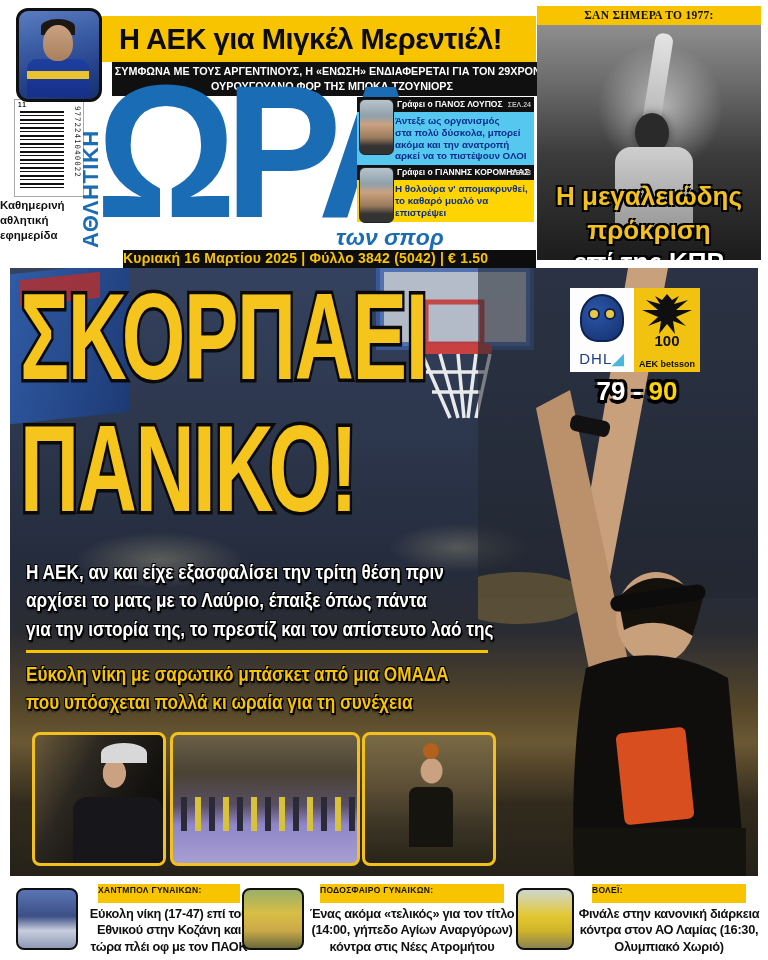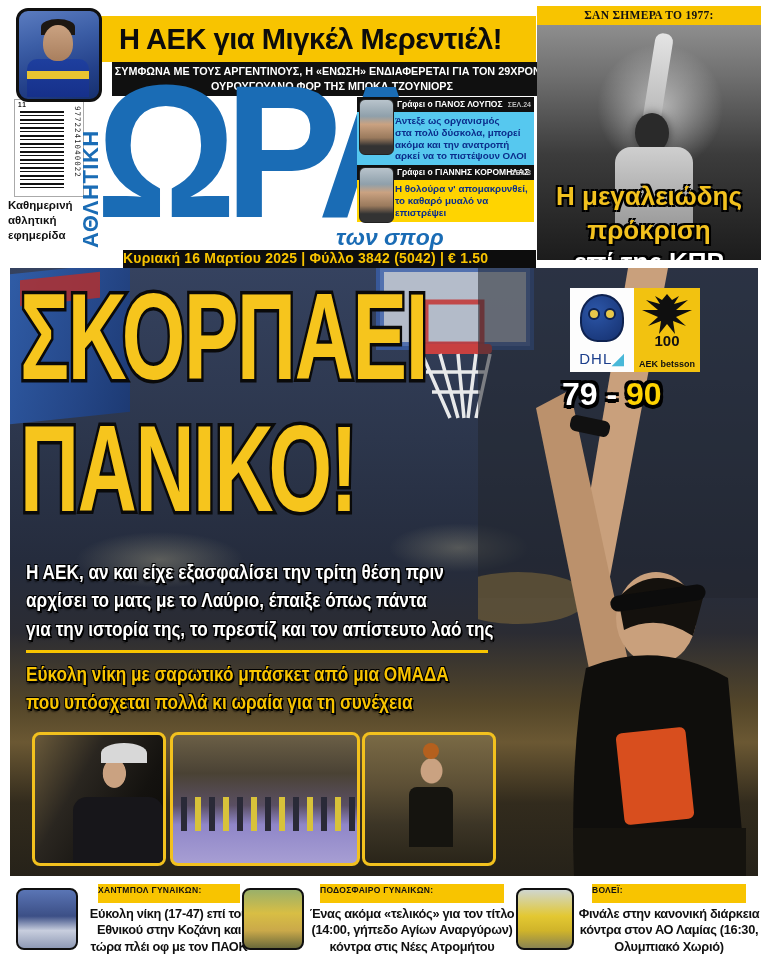--- a/index.html
+++ b/index.html
@@ -40,21 +40,21 @@
   .hist-t2{top:190px;font-size:26px;color:#f2c11e;text-shadow:2px 2px 0 #000,-2px 2px 0 #000,2px -2px 0 #000,-2px -2px 0 #000;}
   .hist-t3{top:222px;font-size:26px;color:#fff;text-shadow:2px 2px 0 #000,-2px 2px 0 #000,2px -2px 0 #000,-2px -2px 0 #000;}
 
   
   .barcode-box{left:14px;top:99px;width:68px;height:96px;background:#fff;border:1px solid #aaa;}
   .bc-11{position:absolute;left:3px;top:1px;font-size:6.5px;font-weight:700;color:#111;letter-spacing:1px;}
   .bc-bars{position:absolute;left:5px;top:11px;width:44px;height:80px;
     background:repeating-linear-gradient(180deg,#111 0 2px,#fff 2px 4px,#111 4px 5px,#fff 5px 8px);}
   .bc-num{position:absolute;right:1px;top:6px;height:88px;writing-mode:vertical-rl;font-family:"DejaVu Sans Mono",monospace;
     font-size:7.5px;color:#222;letter-spacing:1px;}
-  .tagline{left:8px;top:198px;width:76px;font-size:11.5px;font-weight:800;color:#111;line-height:1.3;}
+  .tagline{left:0;top:198px;width:76px;font-size:11.5px;font-weight:800;color:#111;line-height:1.3;}
   .brand-vert{left:78px;top:98px;height:150px;writing-mode:vertical-rl;transform:rotate(180deg);
     color:#1a6cb5;font-weight:900;font-size:22px;letter-spacing:0.5px;}
   .brand-main{left:96px;top:56px;font-size:190px;line-height:1;font-weight:900;color:#1a6cb5;
     letter-spacing:-12px;transform:scaleX(0.92);transform-origin:left top;white-space:nowrap;}
   .brand-sub{left:336px;top:224px;font-size:23px;font-weight:800;font-style:italic;color:#1a6cb5;white-space:nowrap;}
   .dateline{left:123px;top:250px;width:413px;height:24px;background:#0d0d0d;color:#f8c400;
     font-size:14px;font-weight:800;text-align:left;line-height:16px;letter-spacing:0.2px;}
 
   
   .colbox{left:357px;width:177px;}
@@ -86,21 +86,21 @@
   .logo-lavrio{width:64px;height:84px;background:#fdfdfd;position:relative;}
   .owl{position:absolute;left:10px;top:6px;width:44px;height:48px;border-radius:50% 50% 40% 40%;
     background:radial-gradient(circle at 35% 35%,#2c56a8,#15306e);border:2px solid #0e2250;box-sizing:border-box;}
   .owl-eye{position:absolute;top:12px;width:12px;height:12px;border-radius:50%;background:#e8c84a;border:2px solid #0e2250;box-sizing:border-box;}
   .owl-eye.l{left:6px;} .owl-eye.r{left:22px;}
   .dhl{position:absolute;left:0;bottom:4px;width:100%;text-align:center;font-size:15px;font-weight:400;color:#1b3e8c;letter-spacing:1px;}
   .dhl b{color:#49b8d8;}
   .logo-aek{width:66px;height:84px;background:#f2c210;position:relative;text-align:center;}
   .aek-100{position:absolute;left:0;top:44px;width:100%;font-size:15px;font-weight:900;color:#111;}
   .aek-name{position:absolute;left:0;bottom:3px;width:100%;font-size:9px;font-weight:900;color:#111;}
-  .score{position:absolute;left:552px;top:108px;width:150px;text-align:left;font-size:32px;font-weight:900;white-space:nowrap;
+  .score{position:absolute;left:552px;top:108px;width:150px;text-align:center;font-size:26px;font-weight:900;white-space:nowrap;
     color:#fff;text-shadow:3px 3px 0 #000,-3px 3px 0 #000,3px -3px 0 #000,-3px -3px 0 #000,0 4px 0 #000;}
   .score .away{color:#ffd400;}
   .deck1{position:absolute;left:16px;top:290px;font-size:20px;font-weight:800;color:#fff;line-height:1.42;
     transform:scaleX(0.86);transform-origin:left top;white-space:nowrap;
     text-shadow:2px 2px 0 #000,-1px -1px 0 #000,1px -1px 0 #000,-1px 1px 0 #000,0 3px 2px rgba(0,0,0,.6);}
   .rule{position:absolute;left:16px;top:382px;width:462px;height:3px;background:#f8c400;}
   .deck2{position:absolute;left:16px;top:392px;font-size:20px;font-weight:800;color:#f8c400;line-height:1.42;
     transform:scaleX(0.86);transform-origin:left top;white-space:nowrap;
     text-shadow:2px 2px 0 #000,-1px -1px 0 #000,1px -1px 0 #000,-1px 1px 0 #000,0 3px 2px rgba(0,0,0,.6);}
   .inset{position:absolute;top:464px;height:134px;border:3px solid #f2c11e;border-radius:8px;box-sizing:border-box;overflow:hidden;}

